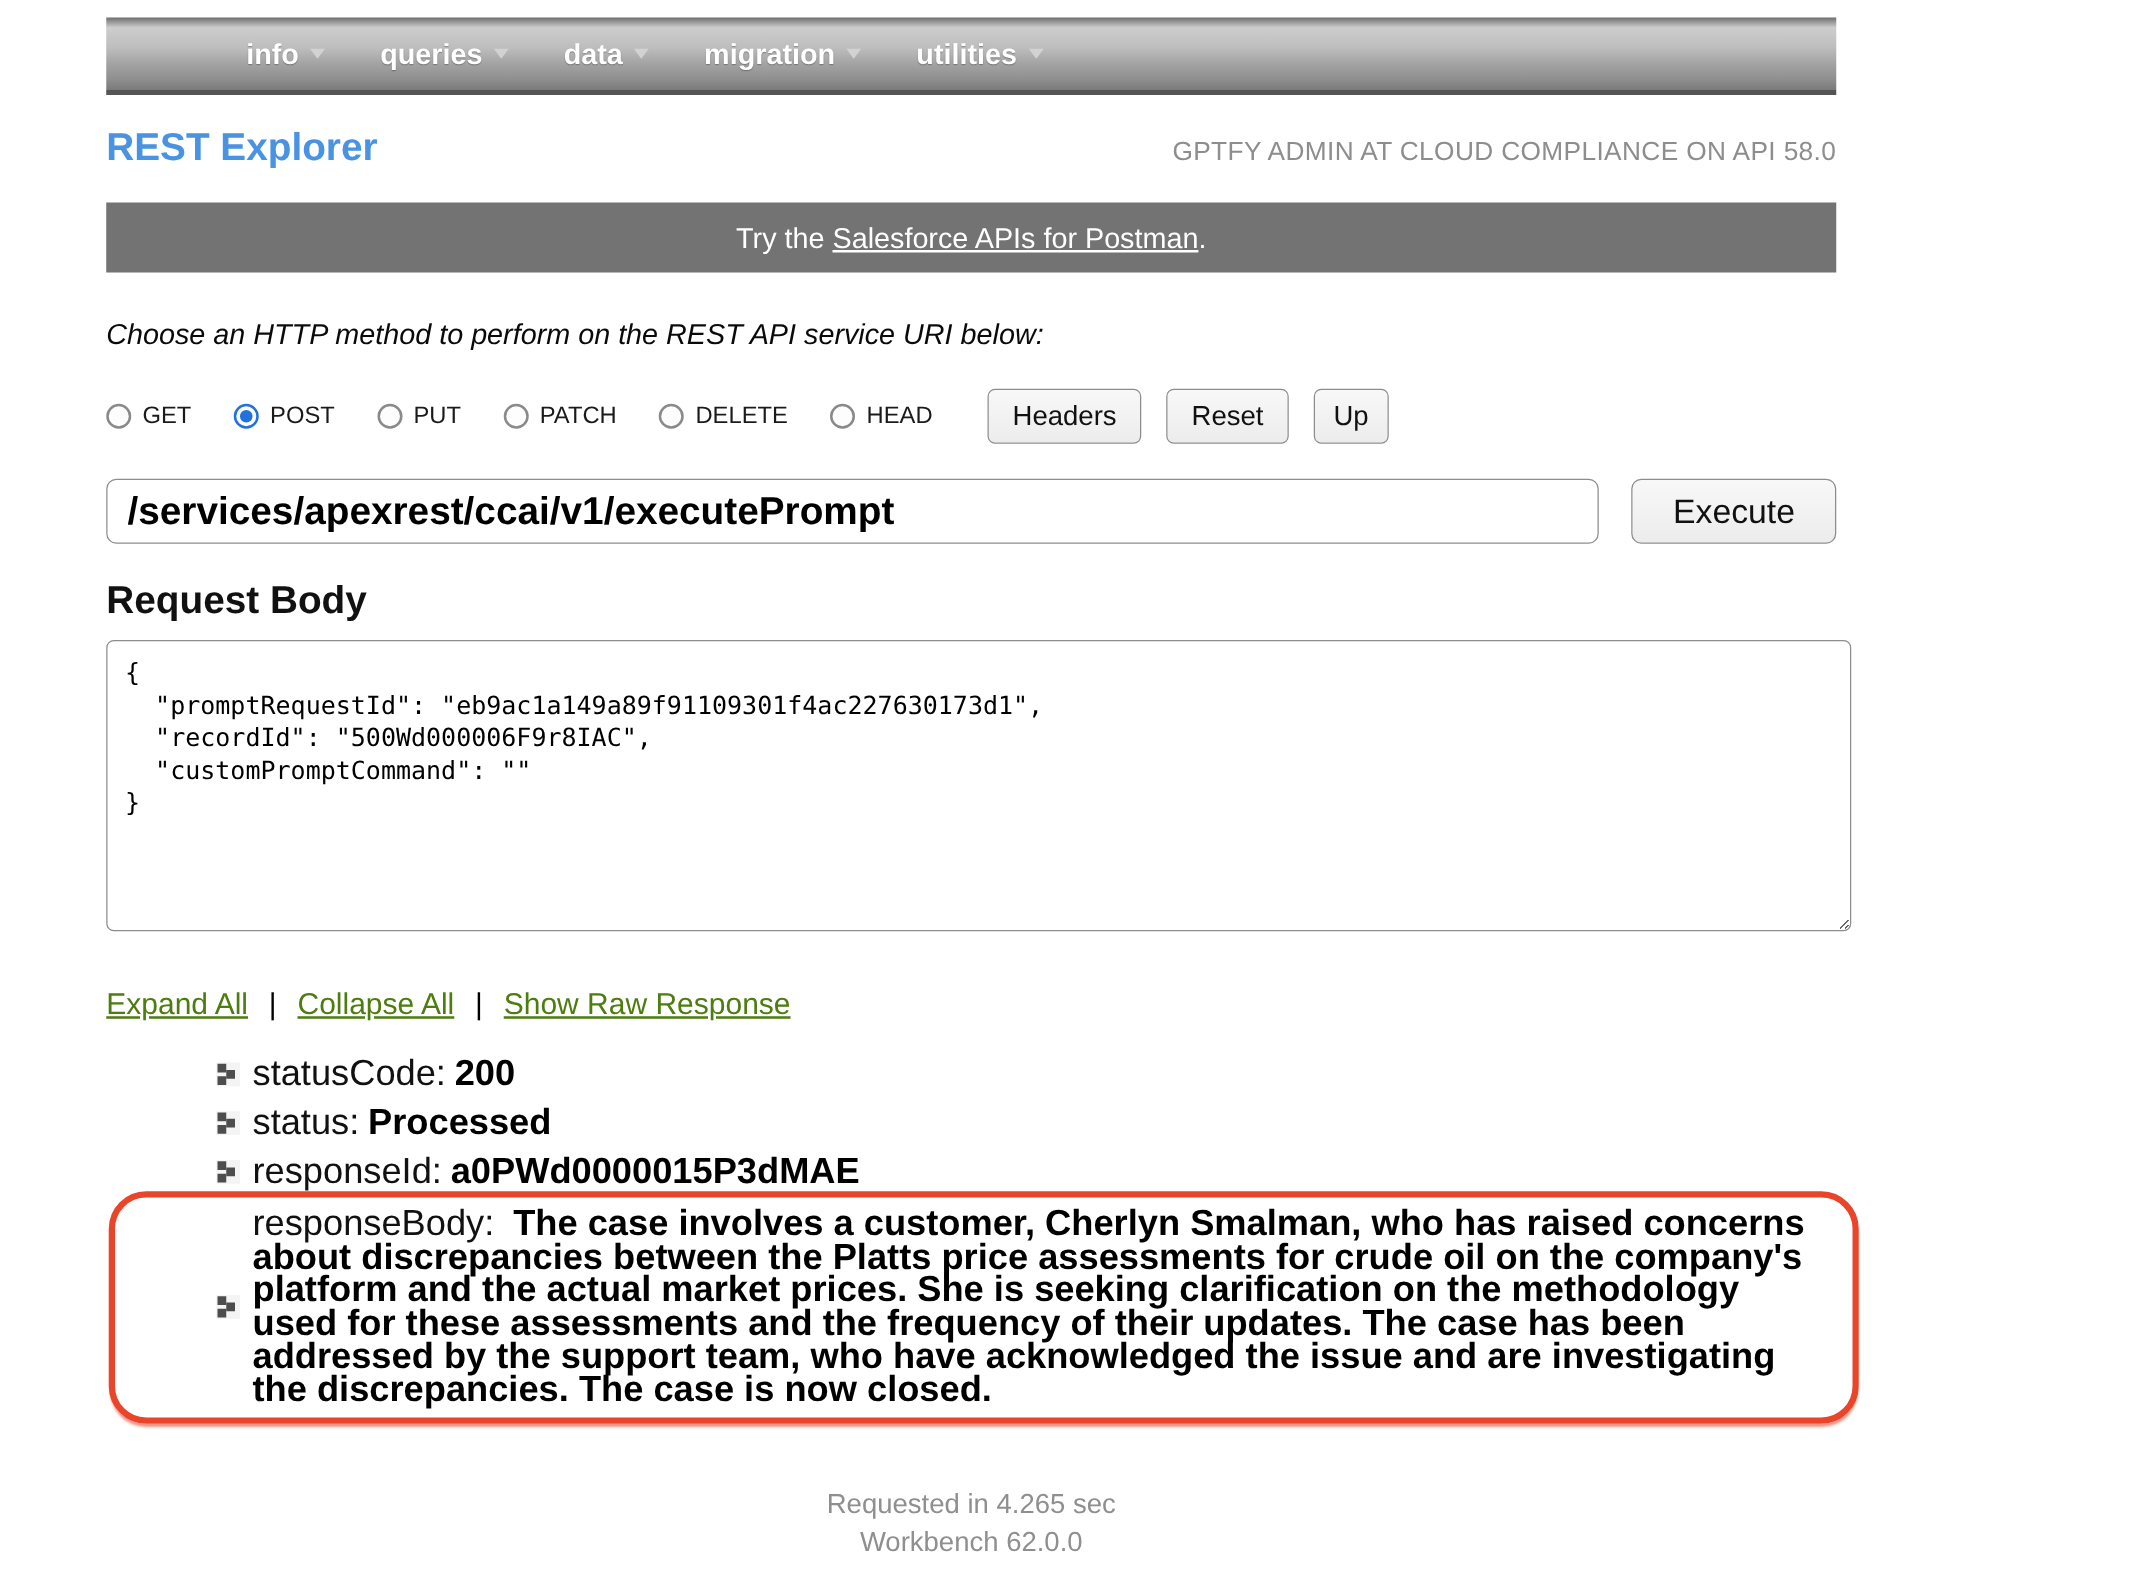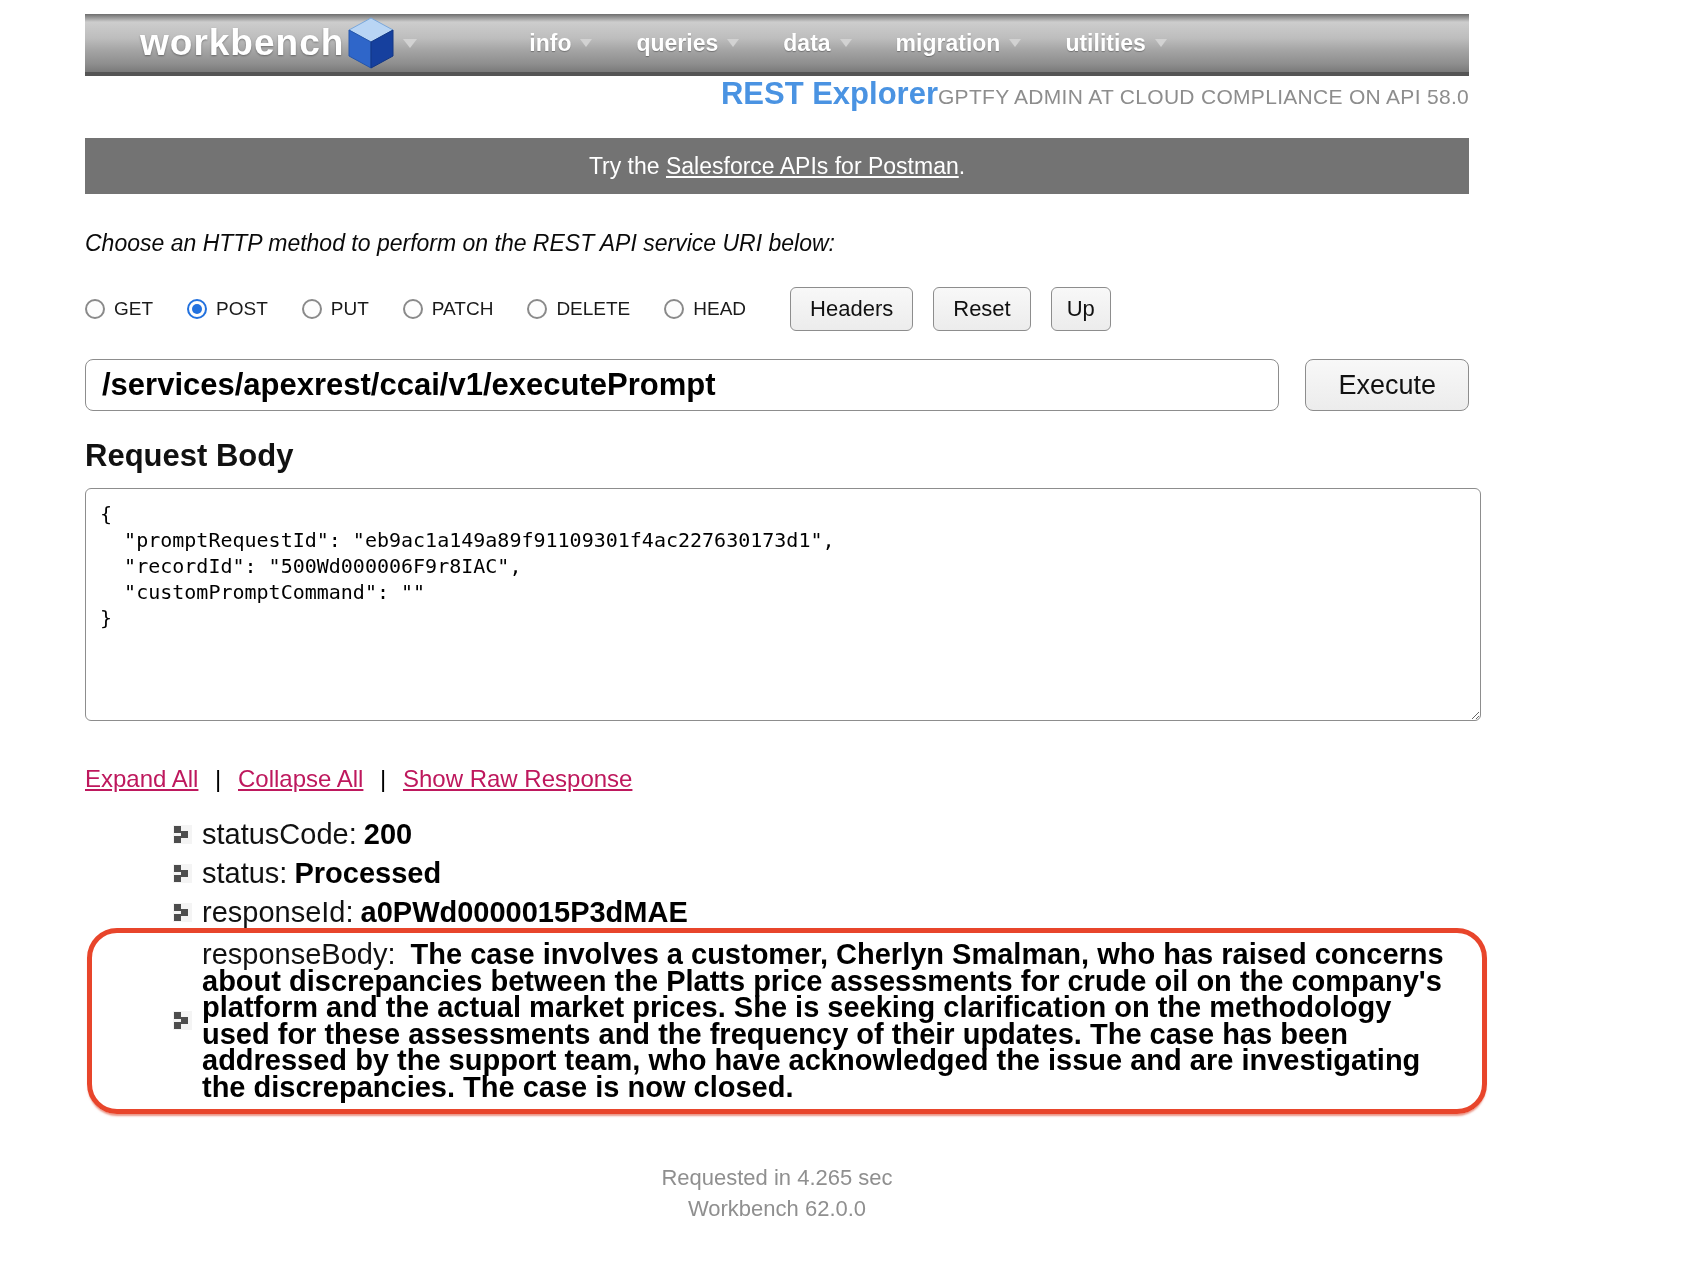--- a/index.html
+++ b/index.html
@@ -33,21 +33,21 @@
   }
   .caret.small { border-left-width: 6px; border-right-width: 6px; border-top-width: 8px; }
   .nav-items { display: flex; margin-left: 112px; gap: 44px; }
   .nav-item {
     display: flex; align-items: center; cursor: pointer;
     color: #fff; font-size: 23px; font-weight: bold;
     text-shadow: 0 1px 1px rgba(0,0,0,.3);
   }
 
   
-  .title-row { display: flex; justify-content: flex-end; align-items: baseline; }
+  .title-row { display: flex; justify-content: space-between; align-items: baseline; margin-top: 24px; }
   .page-title { color: #4a93e2; font-size: 31px; font-weight: bold; }
   .org-context { color: #8d8d8d; font-size: 21px; letter-spacing: .3px; }
 
   
   .banner {
     margin-top: 26px; height: 56px;
     background: #737373;
     color: #fff; font-size: 23px;
     display: flex; align-items: center; justify-content: center;
   }
@@ -96,21 +96,21 @@
     margin-top: 14px; width: 1396px; height: 233px;
     border: 1.5px solid #8d8d8d; border-radius: 6px;
     padding: 12px 14px;
     font-family: "DejaVu Sans Mono", monospace;
     font-size: 20px; line-height: 26px; color: #000;
     resize: both;
   }
 
   
   .links-row { margin-top: 40px; font-size: 24px; }
-  .links-row .rlink { color: #be185d; text-decoration: underline; cursor: pointer; }
+  .links-row .rlink { color: #4d7c0f; text-decoration: underline; cursor: pointer; }
   .links-row .sep { margin: 0 10px; color: #000; }
 
   
   .tree { margin-top: 26px; padding-left: 88px; font-size: 29px; }
   .tree-row { display: flex; align-items: flex-start; margin-bottom: 9px; line-height: 30px; }
   .node-icon { flex: 0 0 auto; width: 19px; height: 19px; margin-right: 10px; margin-top: 6px; cursor: pointer; background: #f4f4f4; }
   .node-label { color: #111; white-space: nowrap; }
   .node-value { font-weight: bold; color: #000; margin-left: 7px; }
   .rb-wrap { position: relative; margin: 14px 0 6px 0; padding-right: 14px; }
   .rb-wrap .tree-row { margin-bottom: 0; align-items: center; }
@@ -126,31 +126,20 @@
   
   .footer { margin-top: 62px; text-align: center; color: #8f8f8f; font-size: 22px; line-height: 31px; }
 </style>
 </head>
 <body>
 
 <div class="main">
 
   
   <div class="navbar">
-    <div class="logo-wrap">
-      <span class="logo-text">workbench</span>
-      <span class="logo-cube">
-        <svg width="46" height="52" viewBox="0 0 46 52">
-          <polygon points="23,1 45,13 23,25 1,13" fill="#b9d5f4" stroke="#7aa8dc" stroke-width="1"></polygon>
-          <polygon points="1,13 23,25 23,51 1,39" fill="#2f66c9" stroke="#2455ab" stroke-width="1"></polygon>
-          <polygon points="45,13 45,39 23,51 23,25" fill="#16409e" stroke="#123684" stroke-width="1"></polygon>
-        </svg>
-      </span>
-      <span class="caret"></span>
-    </div>
     <div class="nav-items">
       <div class="nav-item">
         <span>info</span>
         <span class="caret small"></span>
       </div>
       <div class="nav-item">
         <span>queries</span>
         <span class="caret small"></span>
       </div>
       <div class="nav-item">

